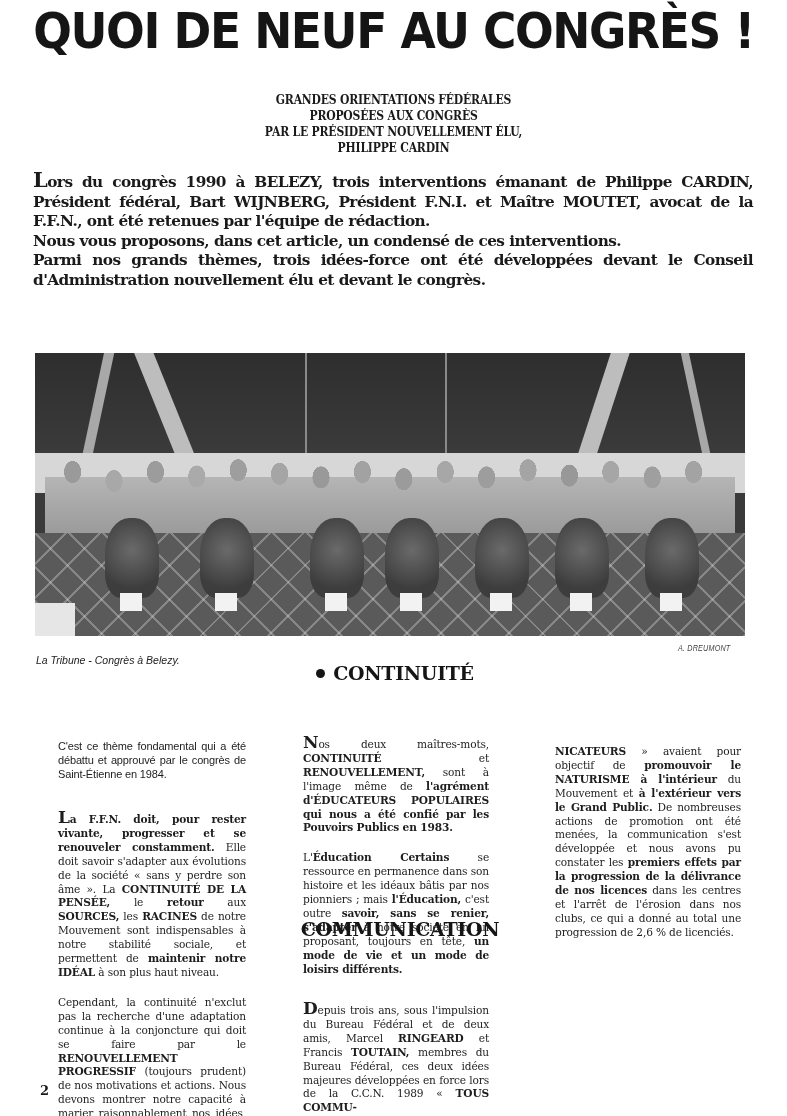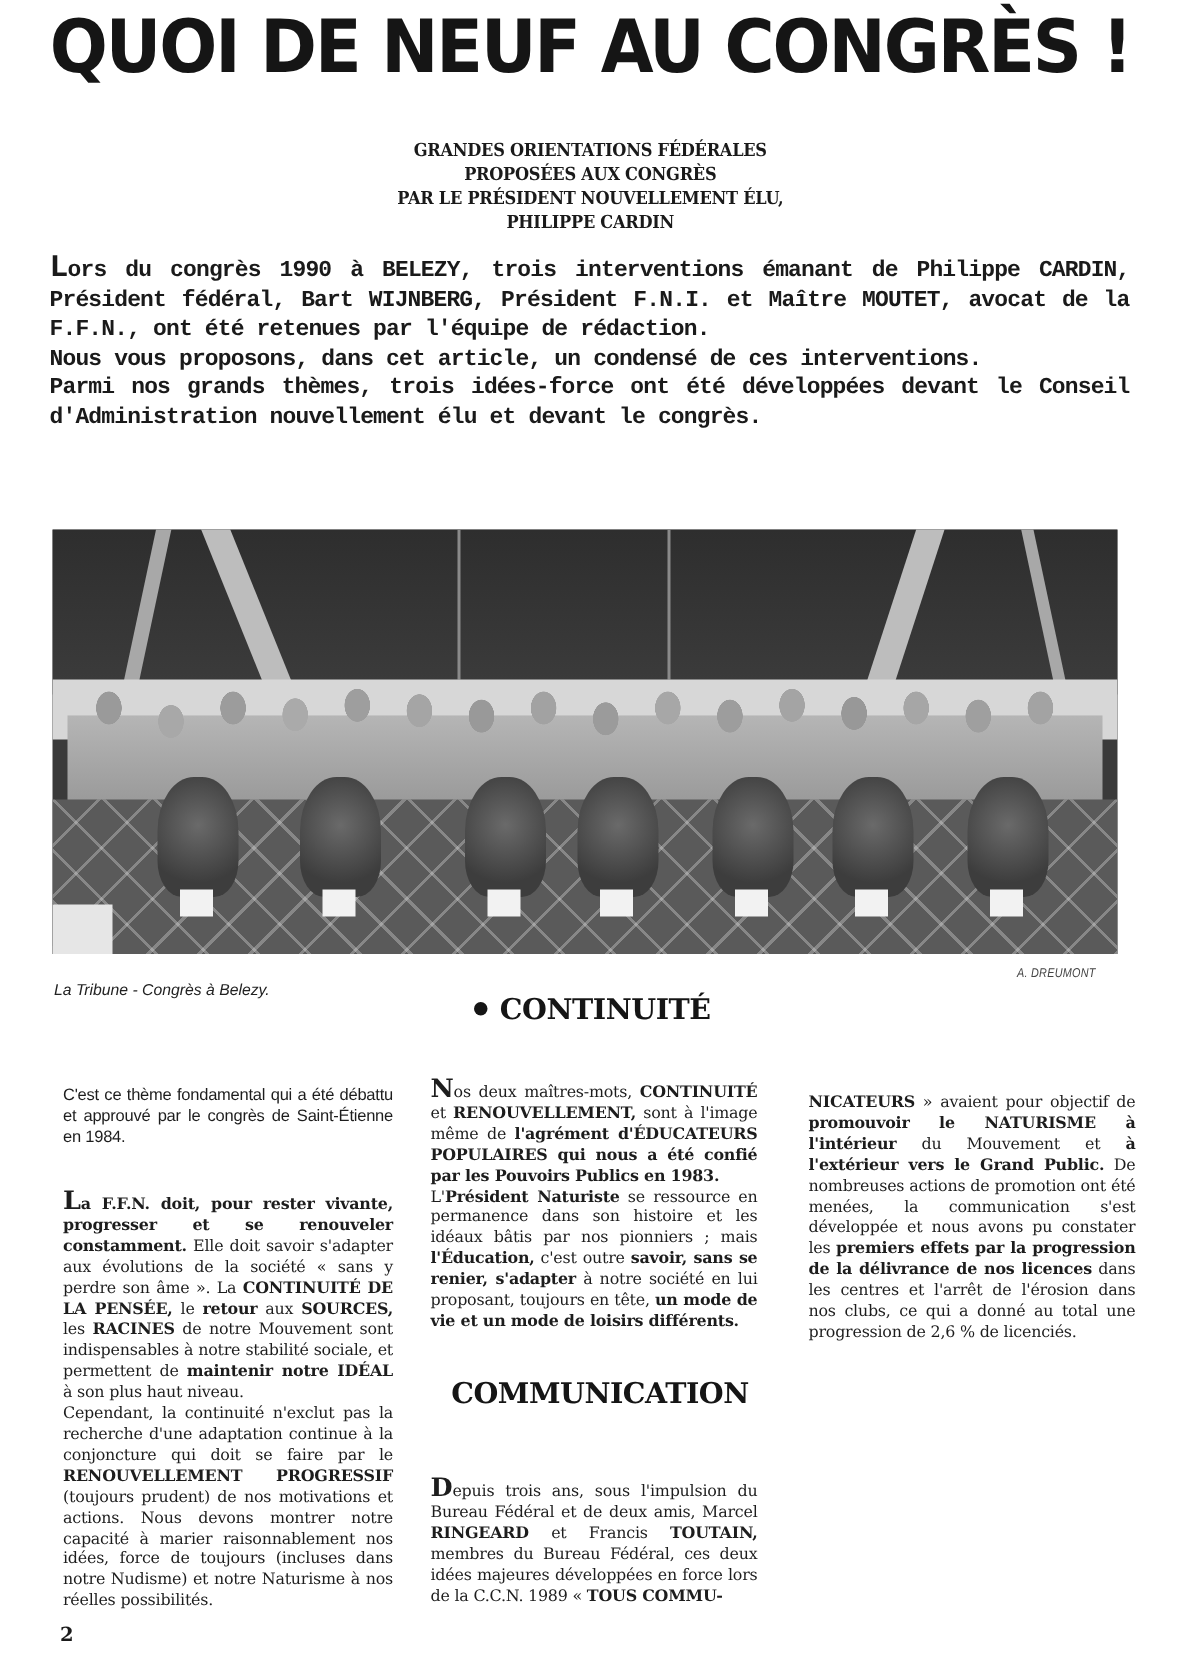--- a/index.html
+++ b/index.html
@@ -29,21 +29,21 @@
   .subtitle div { white-space: nowrap; }
 
   
   .intro {
     left: 33px; top: 170px; width: 720px;
     font-family: "DejaVu Serif", serif; font-weight: bold;
     font-size: 15.3px; line-height: 19.5px;
     letter-spacing: -0.55px;
     text-align: justify;
   }
-  .intro p { margin: 0; font-family: Liberation Mono, monospace; }
+  .intro p { margin: 0; }
   .intro .dropcap { font-size: 21px; }
 
   
   .photo {
     left: 35px; top: 353px; width: 710px; height: 283px;
     background: #3a3a3a; overflow: hidden;
   }
   .photo .tent {
     position: absolute; left: 0; top: 0; width: 100%; height: 110px;
     background: linear-gradient(180deg, #2e2e2e 0%, #3c3c3c 100%);
@@ -115,21 +115,21 @@
   .sec1 { left: 260px; top: 662px; width: 270px; }
   .sec2 { left: 280px; top: 918px; width: 240px; }
 
   
   .col {
     font-family: "DejaVu Serif", serif;
     font-size: 10.6px; line-height: 13.9px;
     letter-spacing: -0.15px;
     text-align: justify; color: #1d1d1d;
   }
-  .col p { margin: 0; }
+  .col p { margin: 16px; }
   .col b { font-weight: bold; }
   .col .dc { font-size: 17px; font-weight: bold; line-height: 10px; }
   .col1 { left: 42px; width: 220px; }
   .col2 { left: 287px; width: 218px; }
   .col3 { left: 539px; width: 218px; }
   .sans { font-family: "Liberation Sans", sans-serif; font-size: 11px; }
 
   .page-num {
     left: 40px; top: 1083px;
     font-family: "DejaVu Serif", serif; font-weight: bold; font-size: 13px;
@@ -191,21 +191,21 @@
 <div class="abs col col1" style="top:724px;">
   <p class="sans">C'est ce thème fondamental qui a été débattu et approuvé par le congrès de Saint-Étienne en 1984.</p>
 </div>
 <div class="abs col col1" style="top:796px;">
   <p><span class="dc">L</span><b>a F.F.N. doit, pour rester vivante, progresser et se renouveler constamment.</b><span> Elle doit savoir s'adapter aux évolutions de la société « sans y perdre son âme ». La </span><b>CONTINUITÉ DE LA PENSÉE,</b><span> le </span><b>retour</b><span> aux </span><b>SOURCES,</b><span> les </span><b>RACINES</b><span> de notre Mouvement sont indispensables à notre stabilité sociale, et permettent de </span><b>maintenir notre IDÉAL</b><span> à son plus haut niveau.</span></p>
   <p><span>Cependant, la continuité n'exclut pas la recherche d'une adaptation continue à la conjoncture qui doit se faire par le </span><b>RENOUVELLEMENT PROGRESSIF</b><span> (toujours prudent) de nos motivations et actions. Nous devons montrer notre capacité à marier raisonnablement nos idées, force de toujours (incluses dans notre Nudisme) et notre Naturisme à nos réelles possibilités.</span></p>
 </div>
 
 <div class="abs col col2" style="top:721px;">
   <p><span class="dc">N</span><span>os deux maîtres-mots, </span><b>CONTINUITÉ</b><span> et </span><b>RENOUVELLEMENT,</b><span> sont à l'image même de </span><b>l'agrément d'ÉDUCATEURS POPULAIRES qui nous a été confié par les Pouvoirs Publics en 1983.</b></p>
-  <p><span>L'</span><b>Président Naturiste</b><span> se ressource en permanence dans son histoire et les idéaux bâtis par nos pionniers ; mais </span><b>l'Éducation,</b><span> c'est outre </span><b>savoir, sans se renier, s'adapter</b><span> à notre société en lui proposant, toujours en tête, </span><b>un mode de vie et un mode de loisirs différents.</b></p>
+  <p><span>L'</span><b>Éducation Certains</b><span> se ressource en permanence dans son histoire et les idéaux bâtis par nos pionniers ; mais </span><b>l'Éducation,</b><span> c'est outre </span><b>savoir, sans se renier, s'adapter</b><span> à notre société en lui proposant, toujours en tête, </span><b>un mode de vie et un mode de loisirs différents.</b></p>
 </div>
 
 <div class="abs section-head sec2">
   <div>COMMUNICATION</div>
 </div>
 
 <div class="abs col col2" style="top:987px;">
   <p><span class="dc">D</span><span>epuis trois ans, sous l'impulsion du Bureau Fédéral et de deux amis, Marcel </span><b>RINGEARD</b><span> et Francis </span><b>TOUTAIN,</b><span> membres du Bureau Fédéral, ces deux idées majeures développées en force lors de la C.C.N. 1989 « </span><b>TOUS COMMU-</b></p>
 </div>
 

